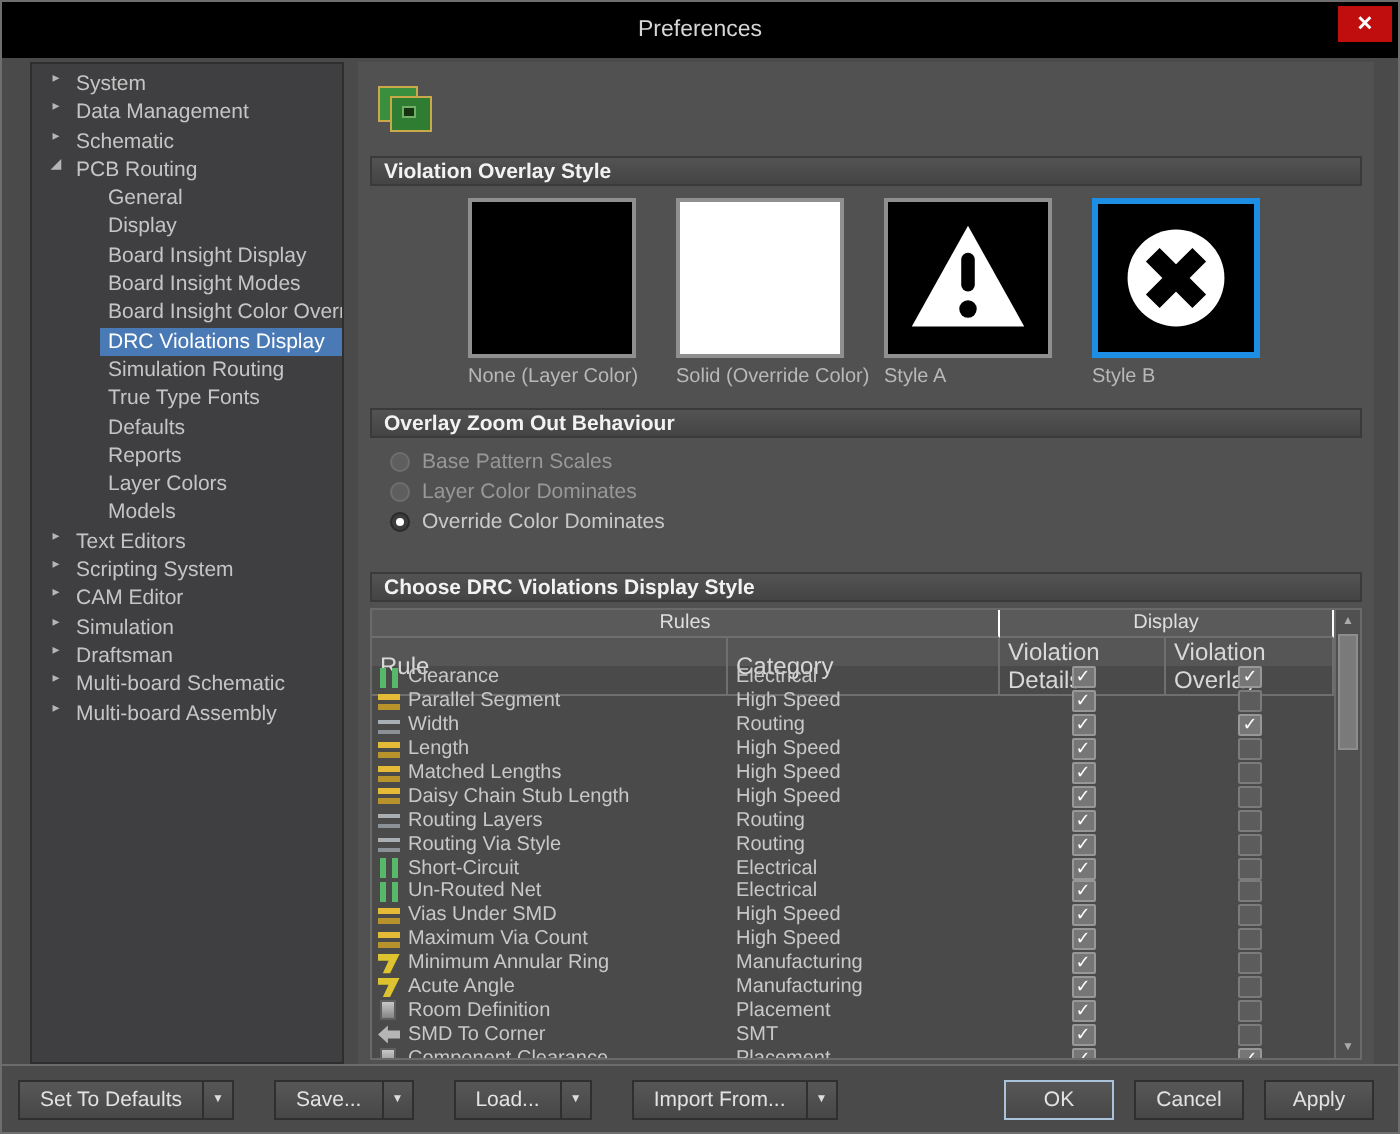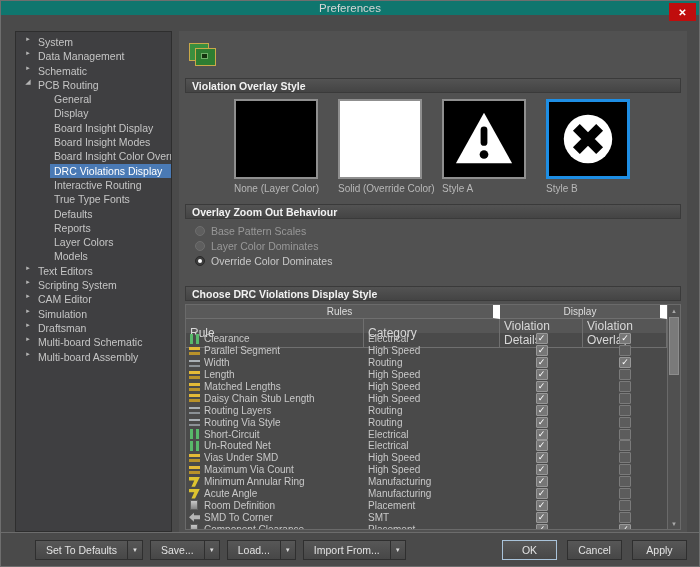--- a/index.html
+++ b/index.html
@@ -1,21 +1,21 @@
 <!DOCTYPE html>
 <html><head>
 <meta charset="utf-8">
 <style>
   html,body{margin:0;padding:0;background:#2b2b2b;}
   *{box-sizing:border-box;}
   #window{position:relative;width:700px;height:567px;background:#4a4a4a;border:1px solid #6e6e6e;
           font-family:"Liberation Sans",sans-serif;overflow:hidden;}
 
   
-  .titlebar{position:absolute;top:0;left:0;right:0;height:14px;background:#0f766e;
+  .titlebar{position:absolute;top:0;left:0;right:0;height:28px;background:#000000;
             display:flex;align-items:center;justify-content:center;}
   .title-text{font-size:11.5px;color:#d6d6d6;}
   .close-btn{position:absolute;right:3px;top:2px;width:27px;height:18px;background:#c00d0d;
              color:#fff;display:flex;align-items:center;justify-content:center;font-size:10px;
              font-weight:bold;cursor:pointer;}
 
   
   .sidebar{position:absolute;left:14px;top:30px;width:157px;bottom:34px;background:#3f3f41;
            border:1px solid #2e2e2e;padding-top:3px;overflow:hidden;}
   .tree-item{height:14.3px;display:flex;align-items:flex-start;font-size:10.5px;color:#c5c5c5;
@@ -59,21 +59,21 @@
   .radio.checked::after{content:"";position:absolute;left:2px;top:2px;width:4px;height:4px;
          border-radius:50%;background:#fff;}
   .radio-label{font-size:10.5px;color:#c9c9c9;}
   .radio-row.disabled .radio-label{color:#989898;}
 
   
   .table{margin-top:3px;margin-bottom:2px;flex:1;border:1px solid #6a6a6a;background:#4a4a4a;
          display:flex;overflow:hidden;}
   .table-main{flex:1;display:flex;flex-direction:column;overflow:hidden;}
   .group-row{display:grid;grid-template-columns:314px 1fr;height:14px;flex:none;background:#5a5a5a;}
-  .group-cell{border-right:7px solid #ffffff;border-bottom:1px solid #6f6f6f;color:#dedede;
+  .group-cell{border-right:1px solid #ffffff;border-bottom:1px solid #6f6f6f;color:#dedede;
               font-size:10px;display:flex;align-items:center;justify-content:center;}
   .header-row{display:grid;grid-template-columns:178px 136px 83px 1fr;height:14px;flex:none;background:#565656;}
   .hcell{border-right:1px solid #6f6f6f;border-bottom:1px solid #6f6f6f;color:#d8d8d8;
          font-size:12px;display:flex;align-items:center;padding:0 4px;}
   .hcell.center{justify-content:center;}
   .tbody{flex:1;overflow:hidden;}
   .trow{display:grid;grid-template-columns:178px 136px 83px 1fr;height:11.9px;align-items:center;}
   .tcell{font-size:10px;color:#c8c8c8;white-space:nowrap;overflow:hidden;display:flex;align-items:center;}
   .c-rule{padding-left:3px;gap:4px;}
   .c-cat{padding-left:4px;}
@@ -99,21 +99,21 @@
            display:flex;flex-direction:column;}
   .vs-arrow{height:11px;flex:none;display:flex;align-items:center;justify-content:center;
             font-size:6px;color:#aaa;cursor:pointer;}
   .vs-track{flex:1;position:relative;}
   .vs-thumb{position:absolute;top:1px;left:1px;right:1px;height:58px;background:#7a7a7a;
             border:1px solid #8d8d8d;cursor:pointer;}
 
   
   .footer{position:absolute;left:0;right:0;bottom:0;height:34px;border-top:1px solid #6c6c6c;
           background:#4a4a4a;display:flex;align-items:center;padding:0 8px;}
-  .footer-left{display:flex;gap:7px;margin-left:26px;}
+  .footer-left{display:flex;gap:20px;}
   .split-btn{display:flex;height:20px;border:1px solid #2f2f2f;background:linear-gradient(#575757,#474747);
              cursor:pointer;}
   .split-main{padding:0 10px;font-size:10.5px;color:#e2e2e2;display:flex;align-items:center;white-space:nowrap;}
   .split-arrow{width:15px;border-left:1px solid #2f2f2f;display:flex;align-items:center;
                justify-content:center;font-size:6px;color:#ddd;}
   .footer-right{margin-left:auto;display:flex;gap:10px;padding-right:4px;}
   .dlg-btn{min-width:55px;height:20px;border:1px solid #2f2f2f;background:linear-gradient(#575757,#474747);
            color:#e2e2e2;font-size:10.5px;font-family:"Liberation Sans",sans-serif;cursor:pointer;}
   .dlg-btn.focused{border:1px solid #a9c3da;}
 </style>
@@ -158,21 +158,21 @@
       <div class="tree-item lvl1">
         <span class="tree-label">Board Insight Modes</span>
       </div>
       <div class="tree-item lvl1">
         <span class="tree-label">Board Insight Color Overrides</span>
       </div>
       <div class="tree-item selected lvl1">
         <span class="tree-label">DRC Violations Display</span>
       </div>
       <div class="tree-item lvl1">
-        <span class="tree-label">Interactive Routing</span>
+        <span class="tree-label">Simulation Routing</span>
       </div>
       <div class="tree-item lvl1">
         <span class="tree-label">True Type Fonts</span>
       </div>
       <div class="tree-item lvl1">
         <span class="tree-label">Defaults</span>
       </div>
       <div class="tree-item lvl1">
         <span class="tree-label">Reports</span>
       </div>

